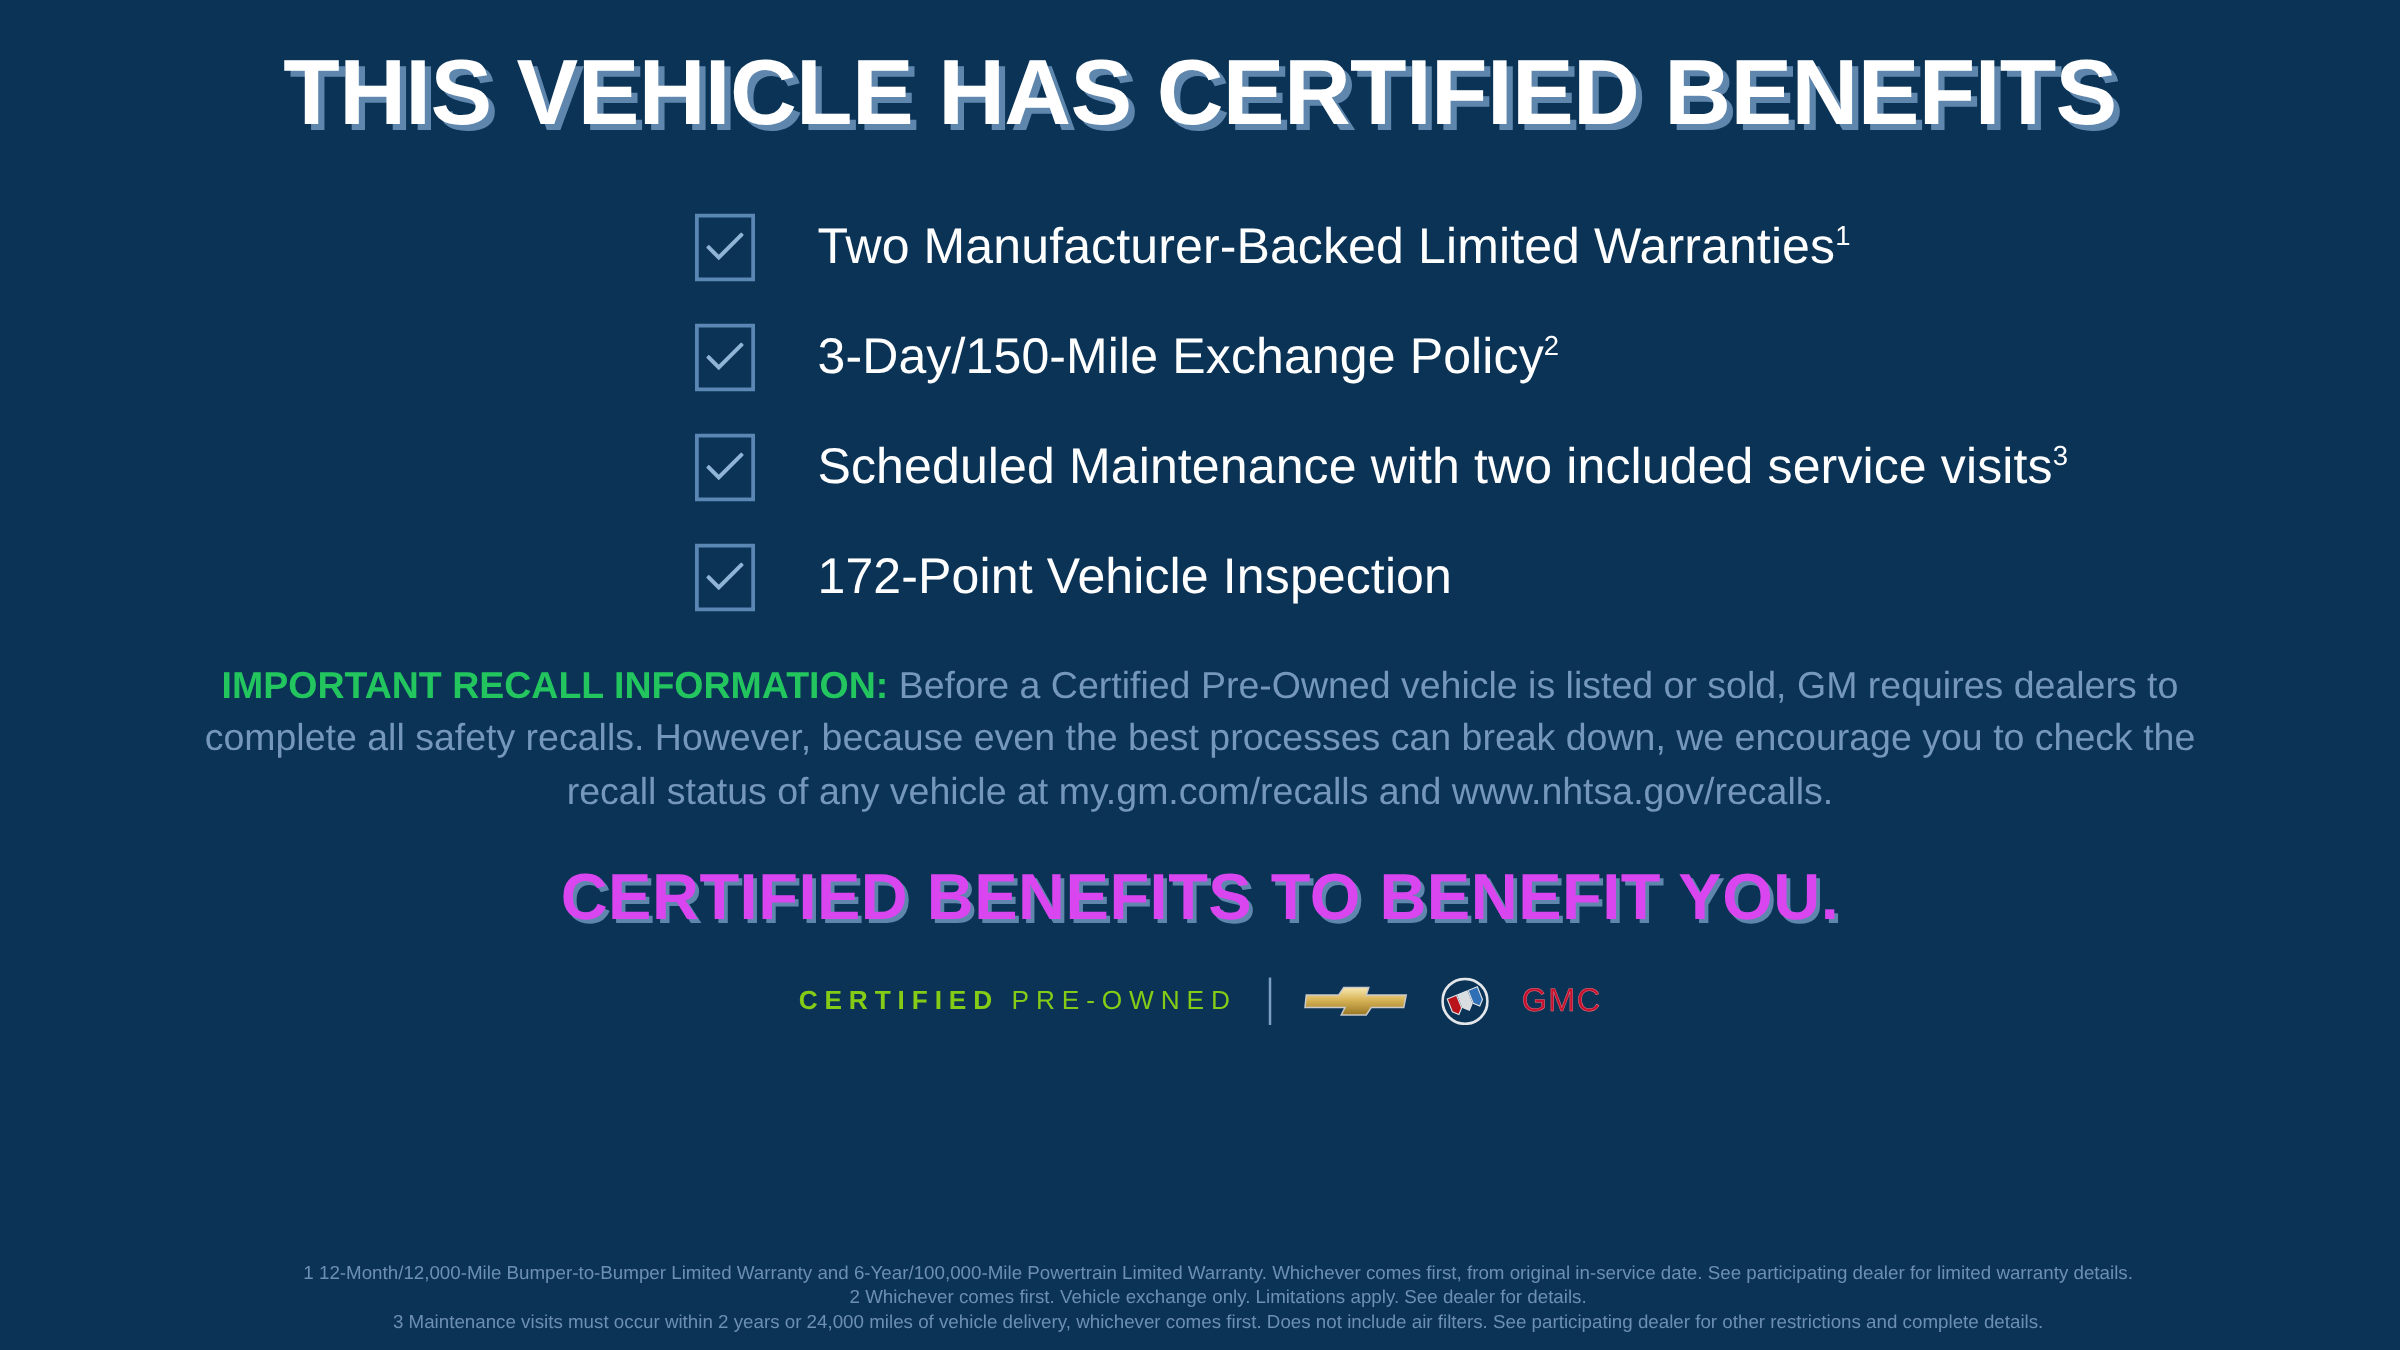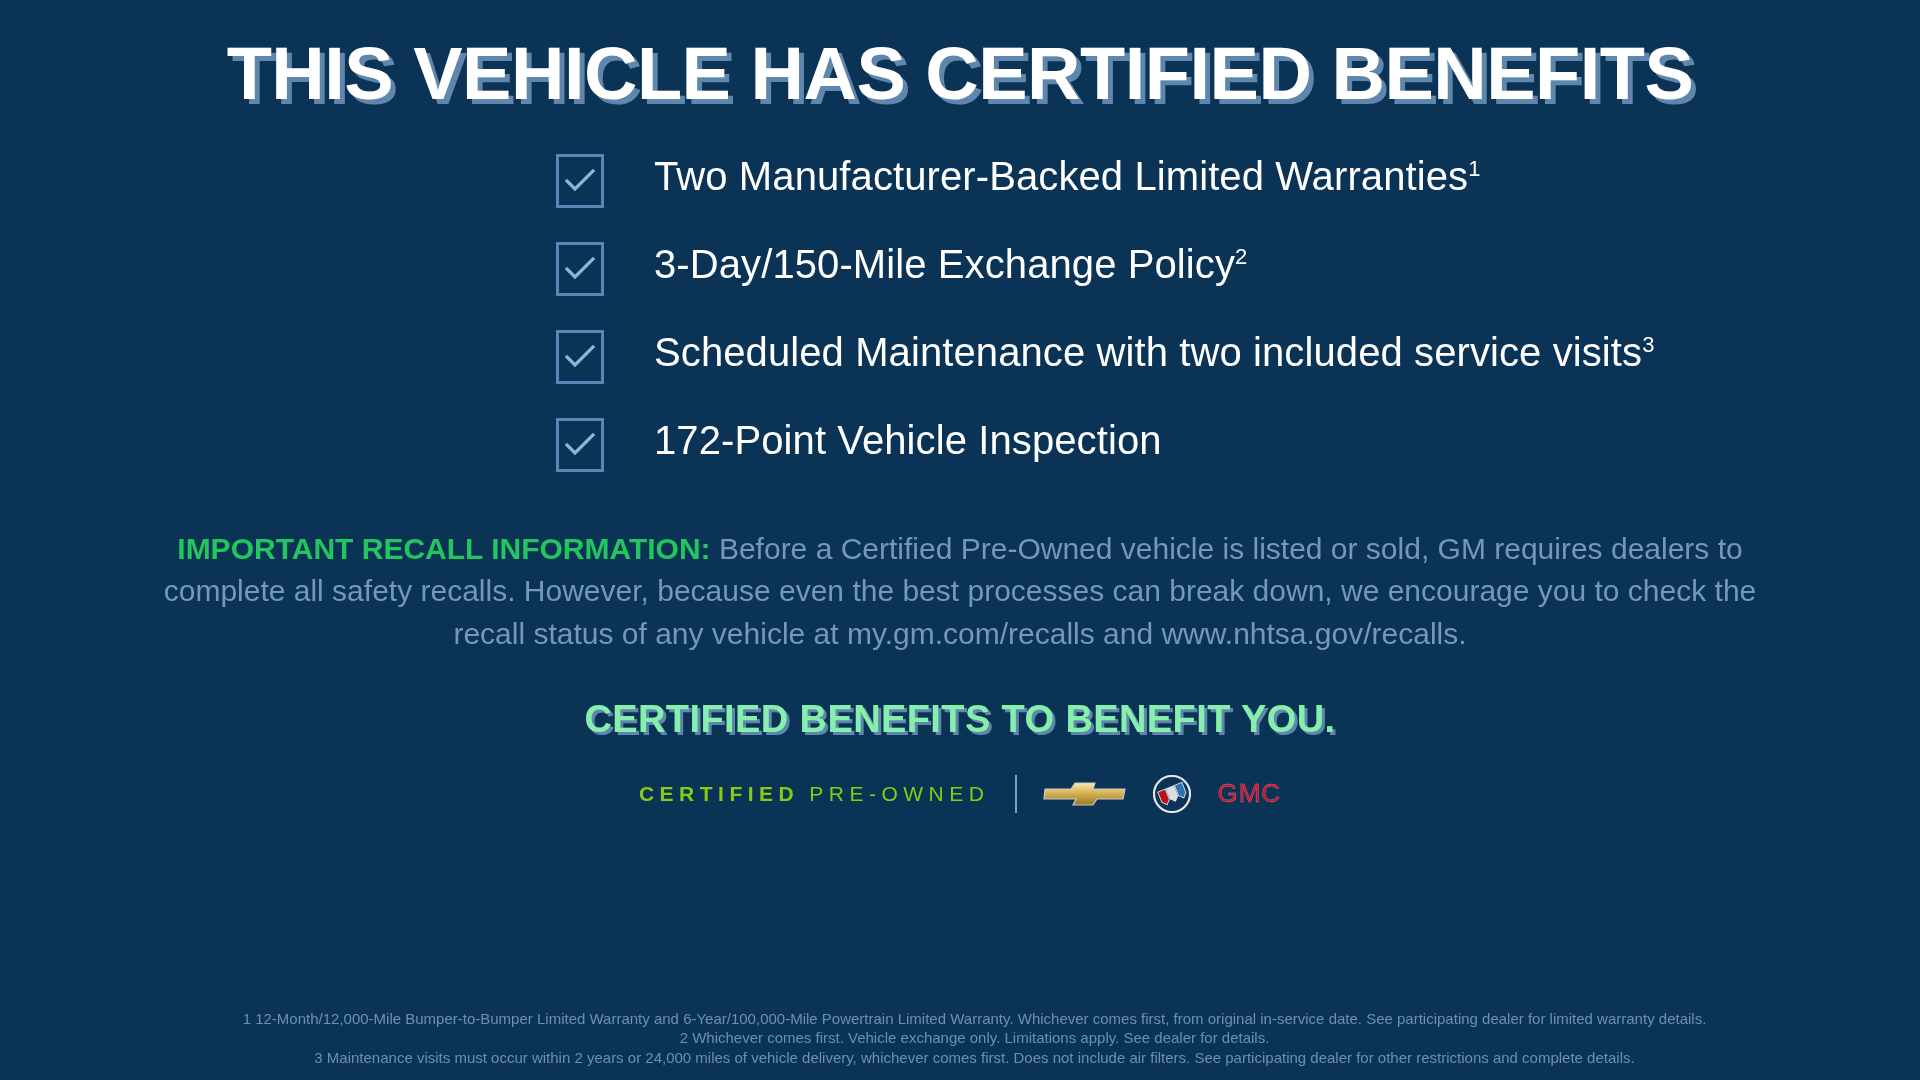--- a/index.html
+++ b/index.html
@@ -34,21 +34,21 @@
   .headline .line2 { font-size:74px; }
 
   
   .benefits {
     margin-top:44px;
     width:1400px;
     padding-left:296px;
   }
   .benefit-row {
     display:flex;
-    align-items:flex-start;
+    align-items:center;
     height:88px;
   }
   .checkbox {
     width:48px; height:54px;
     border:3px solid #5b87b4;
     display:flex; align-items:center; justify-content:center;
     flex:0 0 auto;
     margin-right:50px;
   }
   .checkbox svg { display:block; }
@@ -71,24 +71,24 @@
     width:1600px;
     text-align:center;
     color:#7497bb;
     font-size:30px;
     line-height:1.42;
   }
   .recall .lead { font-weight:bold; color:#22c55e; }
 
   
   .tagline {
-    margin-top:42px;
-    color:#86efac;
+    margin-top:32px;
+    color:#d946ef;
     font-weight:bold;
-    font-size:38px;
+    font-size:52px;
     letter-spacing:0.4px;
     text-shadow: 3px 3px 0 #5f87ad;
     text-transform:uppercase;
   }
 
   
   .logobar {
     margin-top:34px;
     display:flex;
     align-items:center;

